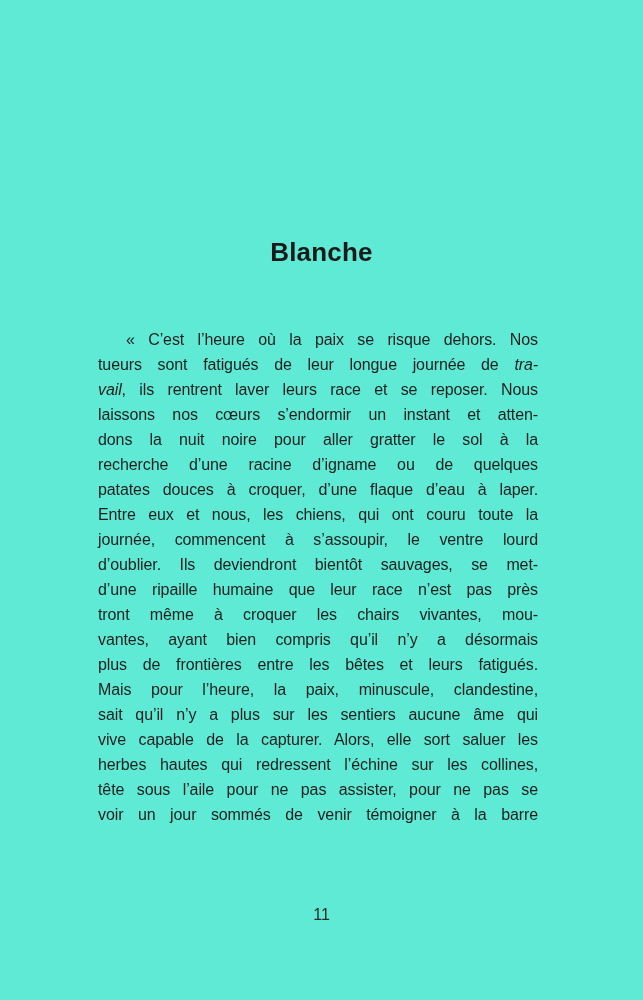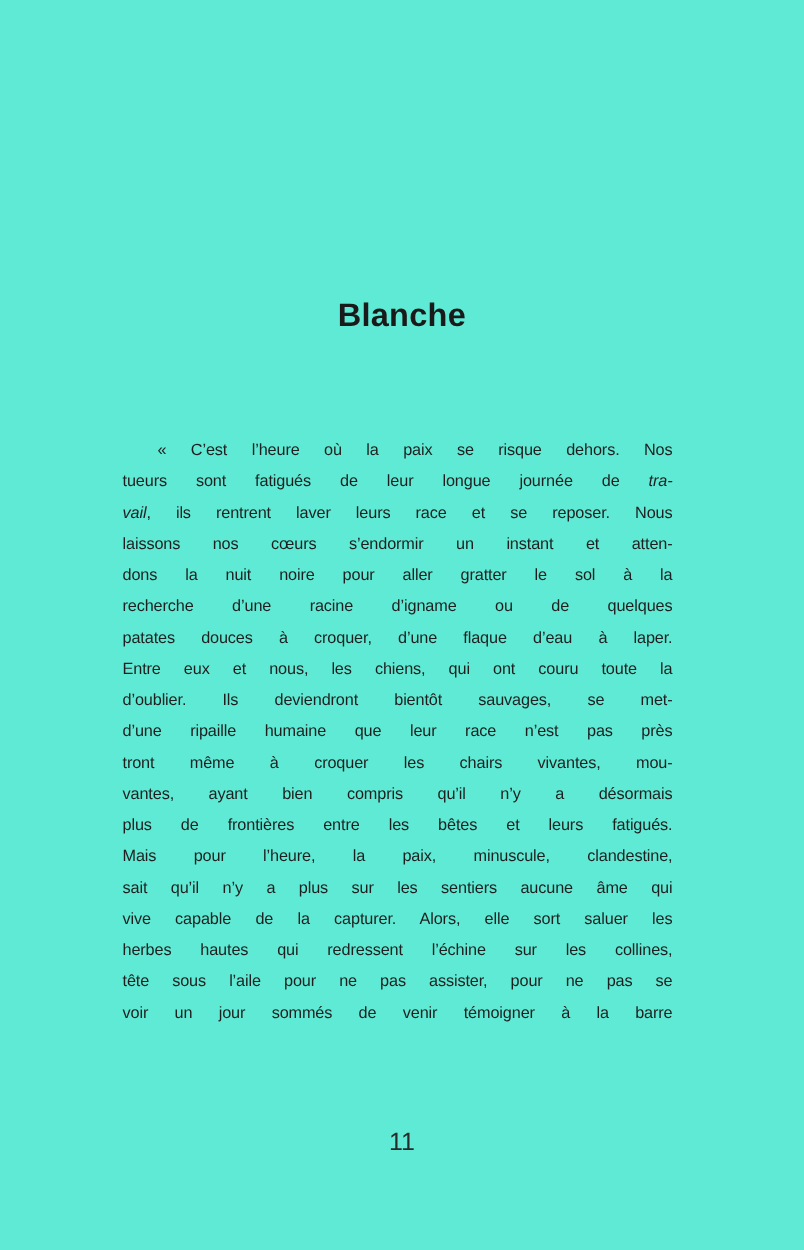--- a/index.html
+++ b/index.html
@@ -24,63 +24,64 @@
     margin: 0;
     text-align: center;
     font-size: 26px;
     line-height: 34px;
     font-weight: 700;
     letter-spacing: 0.2px;
     color: #1a1a1a;
   }
   .body-text {
     position: absolute;
-    top: 347px;
+    top: 327px;
     left: 98px;
     width: 440px;
-    font-size: 13px;
+    font-size: 16px;
     line-height: 25px;
     letter-spacing: -0.1px;
   }
   .line {
     text-align: justify;
     text-align-last: justify;
     -moz-text-align-last: justify;
   }
   .line.indent {
     text-indent: 28px;
   }
   .line i {
     font-style: italic;
   }
   .folio {
     position: absolute;
     top: 902px;
     left: 0;
     width: 643px;
     text-align: center;
-    font-size: 20px;
+    font-size: 16px;
     line-height: 25px;
     color: #2a2a2a;
   }
 </style>
 </head>
 <body>
 
 <div class="page">
   <h1 class="title">Blanche</h1>
   <div class="body-text">
       <div class="line indent"><span>« C’est l’heure où la paix se risque dehors. Nos</span></div>
       <div class="line"><span>tueurs sont fatigués de leur longue journée de </span><i>tra-</i></div>
       <div class="line"><i>vail</i><span>, ils rentrent laver leurs race et se reposer. Nous</span></div>
       <div class="line"><span>laissons nos cœurs s’endormir un instant et atten-</span></div>
       <div class="line"><span>dons la nuit noire pour aller gratter le sol à la</span></div>
       <div class="line"><span>recherche d’une racine d’igname ou de quelques</span></div>
       <div class="line"><span>patates douces à croquer, d’une flaque d’eau à laper.</span></div>
       <div class="line"><span>Entre eux et nous, les chiens, qui ont couru toute la</span></div>
+      <div class="line"><span>journée, commencent à s’assoupir, le ventre lourd</span></div>
       <div class="line"><span>d’oublier. Ils deviendront bientôt sauvages, se met-</span></div>
       <div class="line"><span>d’une ripaille humaine que leur race n’est pas près</span></div>
       <div class="line"><span>tront même à croquer les chairs vivantes, mou-</span></div>
       <div class="line"><span>vantes, ayant bien compris qu’il n’y a désormais</span></div>
       <div class="line"><span>plus de frontières entre les bêtes et leurs fatigués.</span></div>
       <div class="line"><span>Mais pour l’heure, la paix, minuscule, clandestine,</span></div>
       <div class="line"><span>sait qu’il n’y a plus sur les sentiers aucune âme qui</span></div>
       <div class="line"><span>vive capable de la capturer. Alors, elle sort saluer les</span></div>
       <div class="line"><span>herbes hautes qui redressent l’échine sur les collines,</span></div>
       <div class="line"><span>tête sous l’aile pour ne pas assister, pour ne pas se</span></div>

